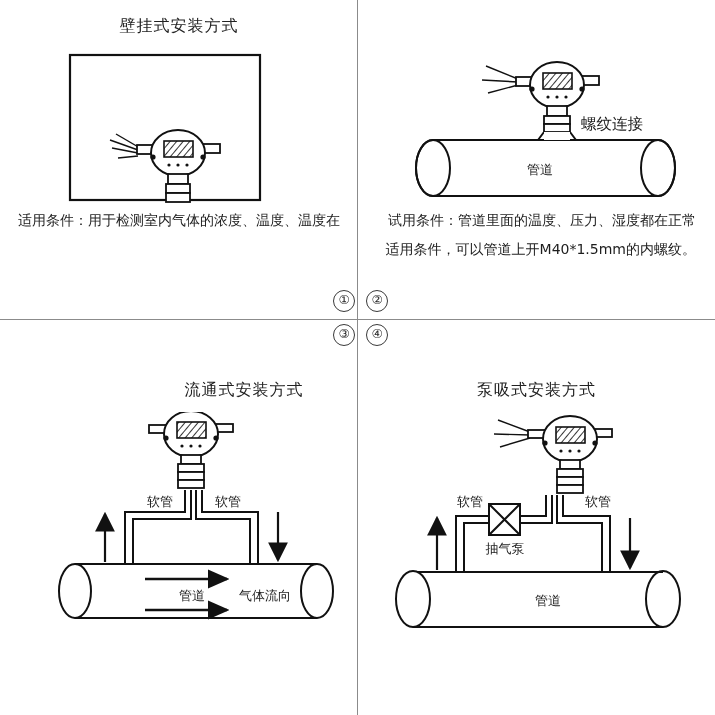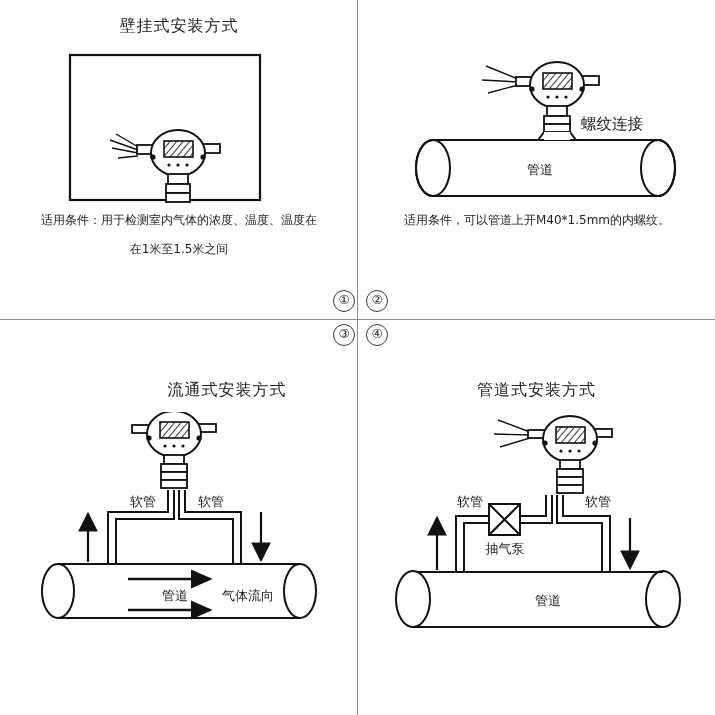--- a/index.html
+++ b/index.html
@@ -9,45 +9,45 @@
     color:#1a1a1a;
     overflow:hidden;
     position:relative;
   }
   .sheet{position:relative;width:715px;height:715px;background:#fff;text-decoration:underline;}
 
   
   .quad{position:absolute;box-sizing:border-box;}
   #q1{left:0;top:0;width:358px;height:320px;}
   #q2{left:358px;top:0;width:357px;height:320px;}
-  #q3{left:0;top:320px;width:358px;height:395px;padding-left:48px;}
+  #q3{left:17px;top:320px;width:358px;height:395px;padding-left:48px;}
   #q4{left:358px;top:320px;width:357px;height:395px;}
 
   
   .divider{position:absolute;background:#8b8b8b;}
   #div-h{left:0;top:319px;width:715px;height:1px;}
   #div-v{left:357px;top:0;width:1px;height:715px;}
 
   
   .title{
     position:absolute;width:100%;text-align:center;
     font-size:16px;letter-spacing:1px;color:#222;
     font-family:"DejaVu Sans","Liberation Sans",sans-serif;
   }
   #q1 .title,#q2 .title{top:16px;}
   #q3 .title{top:60px;}
   #q4 .title{top:60px;}
 
   
   .caption{
     position:absolute;
-    font-size:12px;
+    font-size:14px;
     line-height:29px;
     color:#1d1d1d;
-    text-align:center;
+    text-align:right;
   }
   #cap1{left:18px;top:206px;width:322px;}
   #cap2{left:20px;top:206px;width:318px;}
   .caption .ln{display:block;white-space:nowrap;}
 
   
   .circnum{
     position:absolute;
     width:20px;height:20px;border-radius:50%;
     border:1.3px solid #3a3a3a;
@@ -121,21 +121,20 @@
         <g>
           <rect x="168" y="134" width="20" height="10" fill="#fff" stroke="#111" stroke-width="1.8"></rect>
           <rect x="166" y="144" width="24" height="9" fill="#fff" stroke="#111" stroke-width="1.8"></rect>
           <rect x="166" y="153" width="24" height="9" fill="#fff" stroke="#111" stroke-width="1.8"></rect>
         </g>
       </g>
     </svg>
 
     <div class="caption" id="cap1">
       <span class="ln">适用条件：用于检测室内气体的浓度、温度、温度在</span>
-      <span class="ln">在1米至1.5米之间</span>
     </div>
   </div>
 
   <div class="quad" id="q2">
 
     <svg class="draw" id="art2" width="357" height="170" viewBox="0 0 357 170">
       <defs>
         <pattern id="hatch2" width="5" height="5" patternTransform="rotate(40)" patternUnits="userSpaceOnUse">
           <line x1="0" y1="0" x2="0" y2="5" stroke="#111" stroke-width="1.7"></line>
         </pattern>
@@ -176,20 +175,21 @@
           <rect x="186" y="80" width="26" height="8" fill="#fff" stroke="#111" stroke-width="1.8"></rect>
           <rect x="186" y="88" width="26" height="8" fill="#fff" stroke="#111" stroke-width="1.8"></rect>
           <path d="M186 96 L180 104 M212 96 L218 104" stroke="#111" stroke-width="2" fill="none"></path>
           <rect x="186" y="96" width="26" height="8" fill="#fff" stroke="none"></rect>
         </g>
       </g>
       <text class="lbl-big" x="223" y="93">螺纹连接</text>
     </svg>
 
     <div class="caption" id="cap2">
+      <span class="ln">试用条件：管道里面的温度、压力、湿度都在正常</span>
       <span class="ln">适用条件，可以管道上开M40*1.5mm的内螺纹。</span>
     </div>
   </div>
 
   <div class="quad" id="q3">
     <div class="title">流通式安装方式</div>
 
     <svg class="draw" id="art3" width="358" height="220" viewBox="0 0 358 220">
       <defs>
         <pattern id="hatch3" width="5" height="5" patternTransform="rotate(40)" patternUnits="userSpaceOnUse">
@@ -244,21 +244,21 @@
           <rect x="161" y="52" width="26" height="8" fill="#fff" stroke="#111" stroke-width="1.8"></rect>
           <rect x="161" y="60" width="26" height="8" fill="#fff" stroke="#111" stroke-width="1.8"></rect>
           <rect x="161" y="68" width="26" height="8" fill="#fff" stroke="#111" stroke-width="1.8"></rect>
         </g>
       </g>
     </svg>
 
   </div>
 
   <div class="quad" id="q4">
-    <div class="title">管道式安装方式</div>
+    <div class="title">泵吸式安装方式</div>
 
     <svg class="draw" id="art4" width="357" height="220" viewBox="0 0 357 220">
       <defs>
         <pattern id="hatch4" width="5" height="5" patternTransform="rotate(40)" patternUnits="userSpaceOnUse">
           <line x1="0" y1="0" x2="0" y2="5" stroke="#111" stroke-width="1.7"></line>
         </pattern>
         <marker id="arrU4" markerWidth="9" markerHeight="9" refX="8" refY="4.5" orient="auto">
           <path d="M0,0 L9,4.5 L0,9 z" fill="#111"></path>
         </marker>
       </defs>

